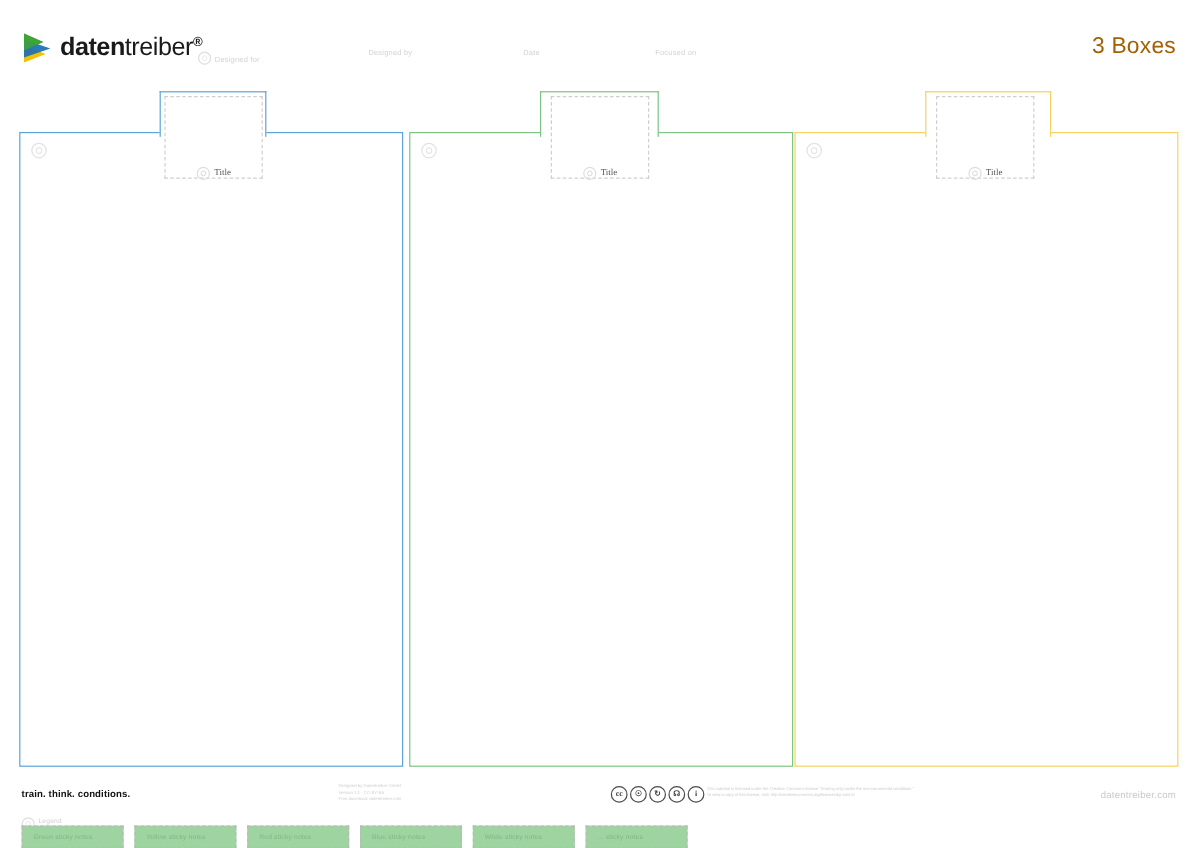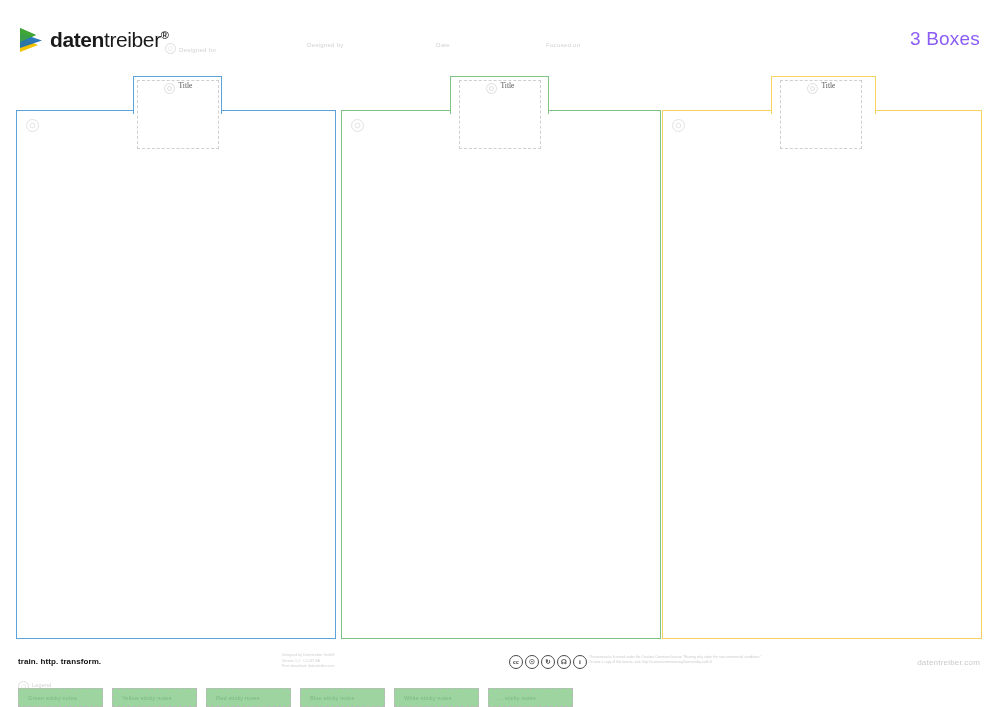--- a/index.html
+++ b/index.html
@@ -20,33 +20,33 @@
   .logo-text{font-size:21px;font-weight:700;letter-spacing:-.4px;color:#1a1a1a;white-space:nowrap;}
   .logo-text .light{font-weight:400;}
   .logo-reg{font-size:11px;vertical-align:super;font-weight:700;}
 
   .meta-field{position:absolute;top:41px;font-size:6.2px;color:#d2d2d2;letter-spacing:.2px;white-space:nowrap;}
   .meta-field .badge{margin-right:3px;}
   .badge{display:inline-block;width:9px;height:9px;border:.7px solid #dedede;border-radius:50%;
          position:relative;top:2px;}
   .badge svg{display:block;width:100%;height:100%;}
 
-  .sheet-title{position:absolute;right:20px;top:28px;font-size:19px;font-weight:400;color:#8b5cf6;letter-spacing:.2px;}
+  .sheet-title{position:absolute;right:20px;top:28px;font-size:19px;font-weight:400;color:#a16207;letter-spacing:.2px;}
 
   
   .canvas{position:absolute;left:0;top:72px;width:1000px;height:574px;}
   .box{position:absolute;}
   .box .body{position:absolute;left:0;background:#fff;box-sizing:border-box;}
   .box .tab-l{position:absolute;height:2px;}
   .box .tab-block{position:absolute;box-sizing:border-box;background:#fff;}
   .box-badge{position:absolute;left:10px;top:9px;width:11px;height:11px;border:.8px solid #e2e2e2;border-radius:50%;}
   .box-badge svg{display:block;width:100%;height:100%;}
 
   .titlebox{position:absolute;border:1px dashed #cfcfcf;box-sizing:border-box;
-            display:flex;align-items:flex-start;justify-content:center;gap:4px;background:transparent;}
+            display:flex;align-items:flex-end;justify-content:center;gap:4px;background:transparent;}
   .titlebox .t{font-size:7.5px;color:#555;font-family:"Liberation Serif",serif;}
 
   
   .footer{position:absolute;left:0;top:646px;width:1000px;height:61px;}
   .ttt{position:absolute;left:18px;top:11px;font-size:8px;font-weight:700;color:#111;letter-spacing:.1px;}
   .imprint{position:absolute;left:282px;top:7px;font-size:3.6px;line-height:1.55;color:#cfcfcf;}
   .cc{position:absolute;left:509px;top:9px;display:flex;align-items:center;gap:2px;}
   .cc-i{width:12px;height:12px;border:.9px solid #4a4a4a;border-radius:50%;
         display:flex;align-items:center;justify-content:center;font-size:6.5px;color:#3a3a3a;
         font-family:"Liberation Serif",serif;font-weight:700;line-height:1;}
@@ -154,21 +154,21 @@
               <circle cx="5" cy="5" r="2.2" fill="none" stroke="#c4c4c4" stroke-width=".6"></circle>
             </svg>
         </span>
         <span class="t">Title</span>
       </div>
     </div>
 
   </div>
 
   <div class="footer">
-    <div class="ttt">train. http. transform.</div>
+    <div class="ttt">train. think. conditions.</div>
     <div class="imprint" style="white-space:pre-line">Designed by Datentreiber GmbH
 Version 1.1 · CC-BY-SA
 Free download: datentreiber.com</div>
 
     <div class="cc">
       <span class="cc-i">cc</span>
       <span class="cc-i">☉</span>
       <span class="cc-i">↻</span>
       <span class="cc-i">☊</span>
       <span class="cc-i">i</span>

